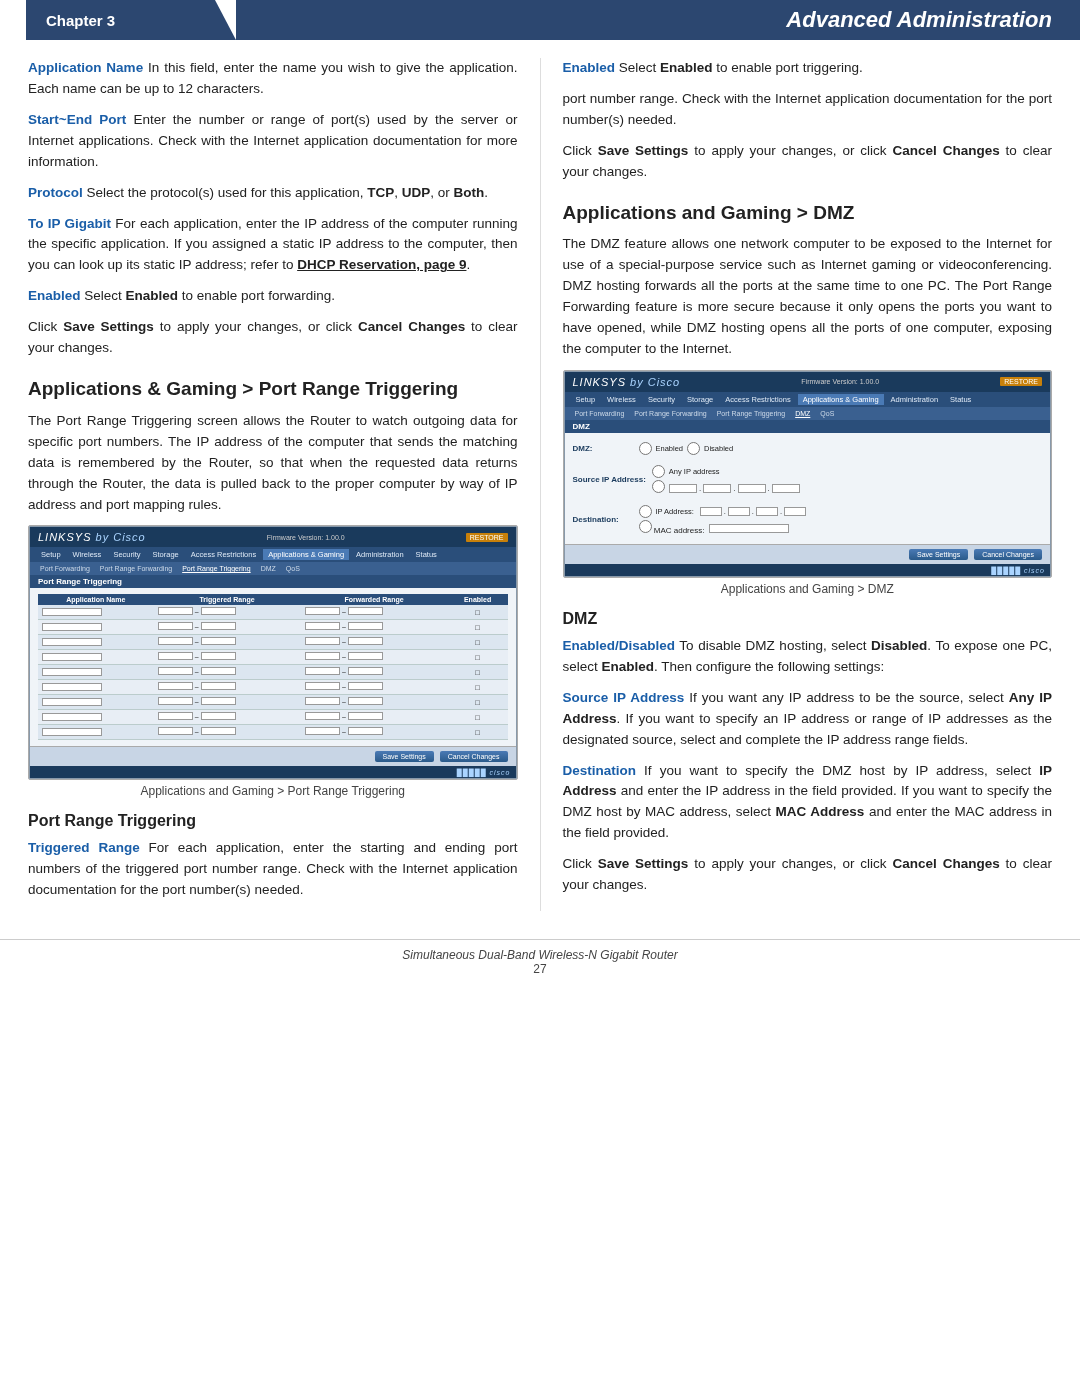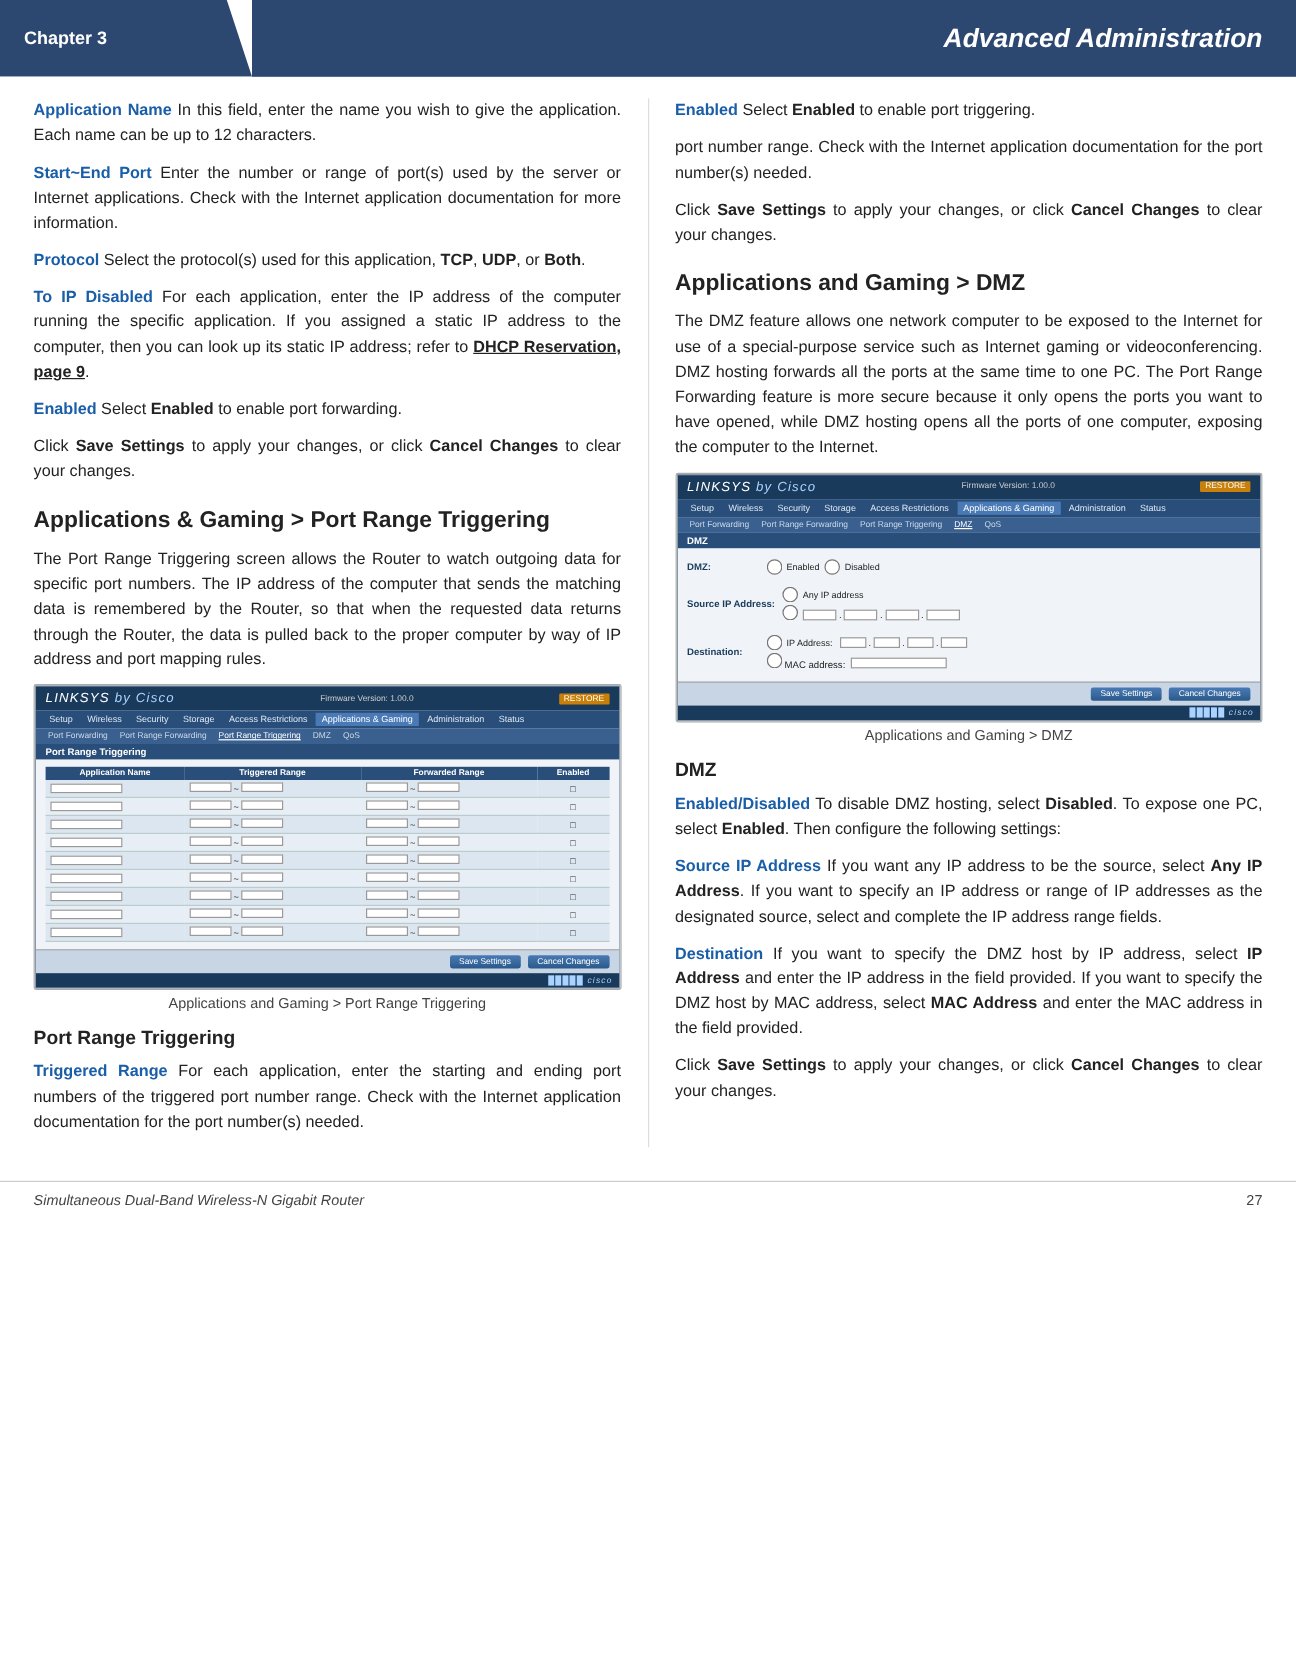--- a/index.html
+++ b/index.html
@@ -10,22 +10,23 @@
       font-family: Arial, sans-serif;
       font-size: 13.5px;
       color: #222;
       position: relative;
     }
 
     
     .header {
       display: flex;
       align-items: stretch;
-      height: 64px;
+      height: 40px;
       background: #fff;
+      padding-left: 26px;
     }
     .header-chapter {
       background: #2c4770;
       color: #fff;
       font-size: 15px;
       font-weight: bold;
       display: flex;
       align-items: center;
       padding: 0 24px 0 20px;
       min-width: 210px;
@@ -247,20 +248,21 @@
     }
 
     
     .page-footer {
       display: flex;
       justify-content: space-between;
       align-items: center;
       padding: 8px 28px;
       border-top: 1px solid #ccc;
       margin-top: 10px;
+      flex-direction: column;
     }
     .footer-text {
       font-size: 12px;
       color: #444;
       font-style: italic;
     }
     .footer-page {
       font-size: 12px;
       color: #444;
     }
@@ -294,21 +296,21 @@
 
     <p>
       <span class="term">Start~End Port</span><span> Enter the number or range of port(s) used by the server or Internet applications. Check with the Internet application documentation for more information.</span>
     </p>
 
     <p>
       <span class="term">Protocol</span><span> Select the protocol(s) used for this application, </span><span class="bold">TCP</span><span>, </span><span class="bold">UDP</span><span>, or </span><span class="bold">Both</span><span>.</span>
     </p>
 
     <p>
-      <span class="term">To IP Disabled</span><span> For each application, enter the IP address of the computer running the specific application. If you assigned a static IP address to the computer, then you can look up its static IP address; refer to </span><span class="underline-link bold">DHCP Reservation, page 9</span><span>.</span>
+      <span class="term">To IP Gigabit</span><span> For each application, enter the IP address of the computer running the specific application. If you assigned a static IP address to the computer, then you can look up its static IP address; refer to </span><span class="underline-link bold">DHCP Reservation, page 9</span><span>.</span>
     </p>
 
     <p>
       <span class="term">Enabled</span><span>  Select </span><span class="bold">Enabled</span><span> to enable port forwarding.</span>
     </p>
 
     <p>
       <span>Click </span><span class="bold">Save Settings</span><span> to apply your changes, or click </span><span class="bold">Cancel Changes</span><span> to clear your changes.</span>
     </p>
 

